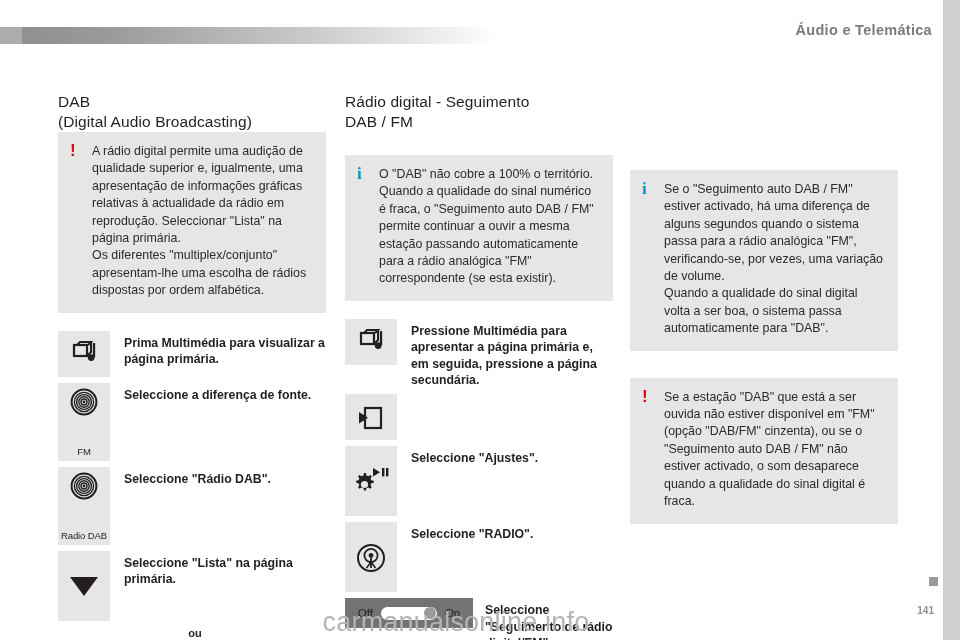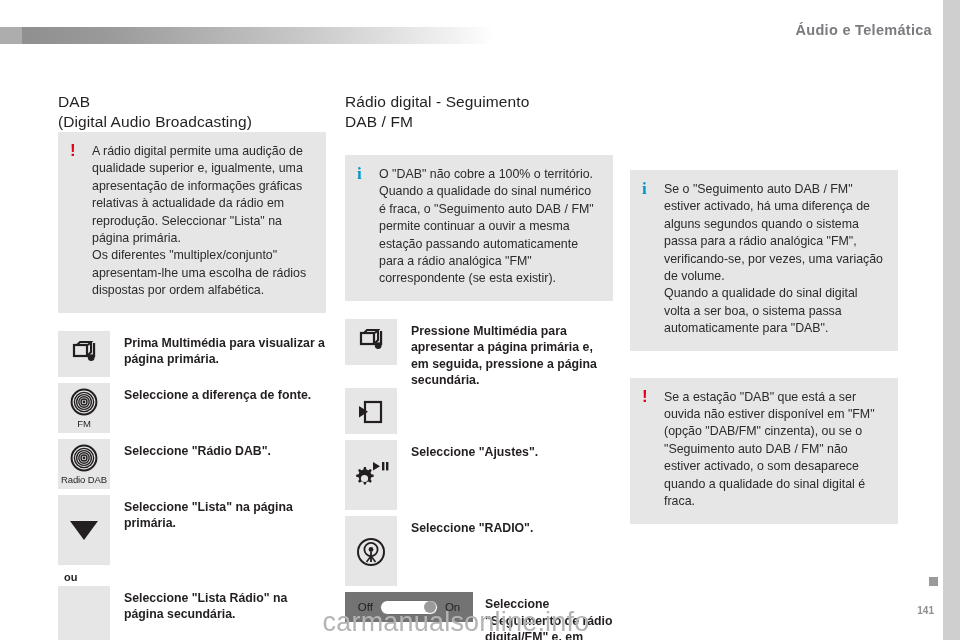--- a/index.html
+++ b/index.html
@@ -108,20 +108,21 @@
     width: 52px;
     min-height: 46px;
     background: #e6e6e6;
     flex: 0 0 52px;
     display: flex;
     flex-direction: column;
     align-items: center;
     justify-content: center;
     padding: 5px 0 4px 0;
     box-sizing: border-box;
+    gap: 28px;
   }
   .step-icon.tall { min-height: 70px; }
   .step-icon .sublabel {
     font-size: 9.5px;
     line-height: 11px;
     margin-top: 2px;
     color: #231f20;
     font-weight: normal;
     letter-spacing: -.1px;
   }
@@ -132,20 +133,21 @@
     font-weight: bold;
     color: #231f20;
     padding: 4px 0 0 14px;
     box-sizing: border-box;
   }
   .ou-label {
     font-size: 11px;
     font-weight: bold;
     color: #231f20;
     margin: 1px 0 3px 6px;
+    text-align: center;
   }
 
   
   .toggle-box {
     width: 128px;
     height: 30px;
     background: #737373;
     display: flex;
     align-items: center;
     justify-content: center;
@@ -301,21 +303,21 @@
     <span class="line">DAB / FM</span>
   </div>
 
   <div class="callout info" style="margin-top:23px;">
     <span class="marker">i</span>
     <p>O "DAB" não cobre a 100% o território. Quando a qualidade do sinal numérico é fraca, o "Seguimento auto DAB / FM" permite continuar a ouvir a mesma estação passando automaticamente para a rádio analógica "FM" correspondente (se esta existir).</p>
   </div>
 
   <div class="steps">
 
-    <div class="step" style="margin-bottom:0;">
+    <div class="step" style="margin-bottom:6px;">
       <div class="step-icon">
         <svg width="34" height="26" viewBox="0 0 34 26">
           <rect x="7" y="4" width="13" height="11" fill="none" stroke="#231f20" stroke-width="2.2"></rect>
           <path d="M10 4 L13 1 L24 1 L21 4" fill="none" stroke="#231f20" stroke-width="2"></path>
           <path d="M24 1 L24 11 L20 15" fill="none" stroke="#231f20" stroke-width="2"></path>
           <path d="M27 2 L27 16" stroke="#231f20" stroke-width="2.3" fill="none"></path>
           <circle cx="24.2" cy="16.6" r="3.4" fill="#231f20"></circle>
         </svg>
       </div>
       <div class="step-text">Pressione Multimédia para apresentar a página primária e, em seguida, pressione a página secundária.</div>

